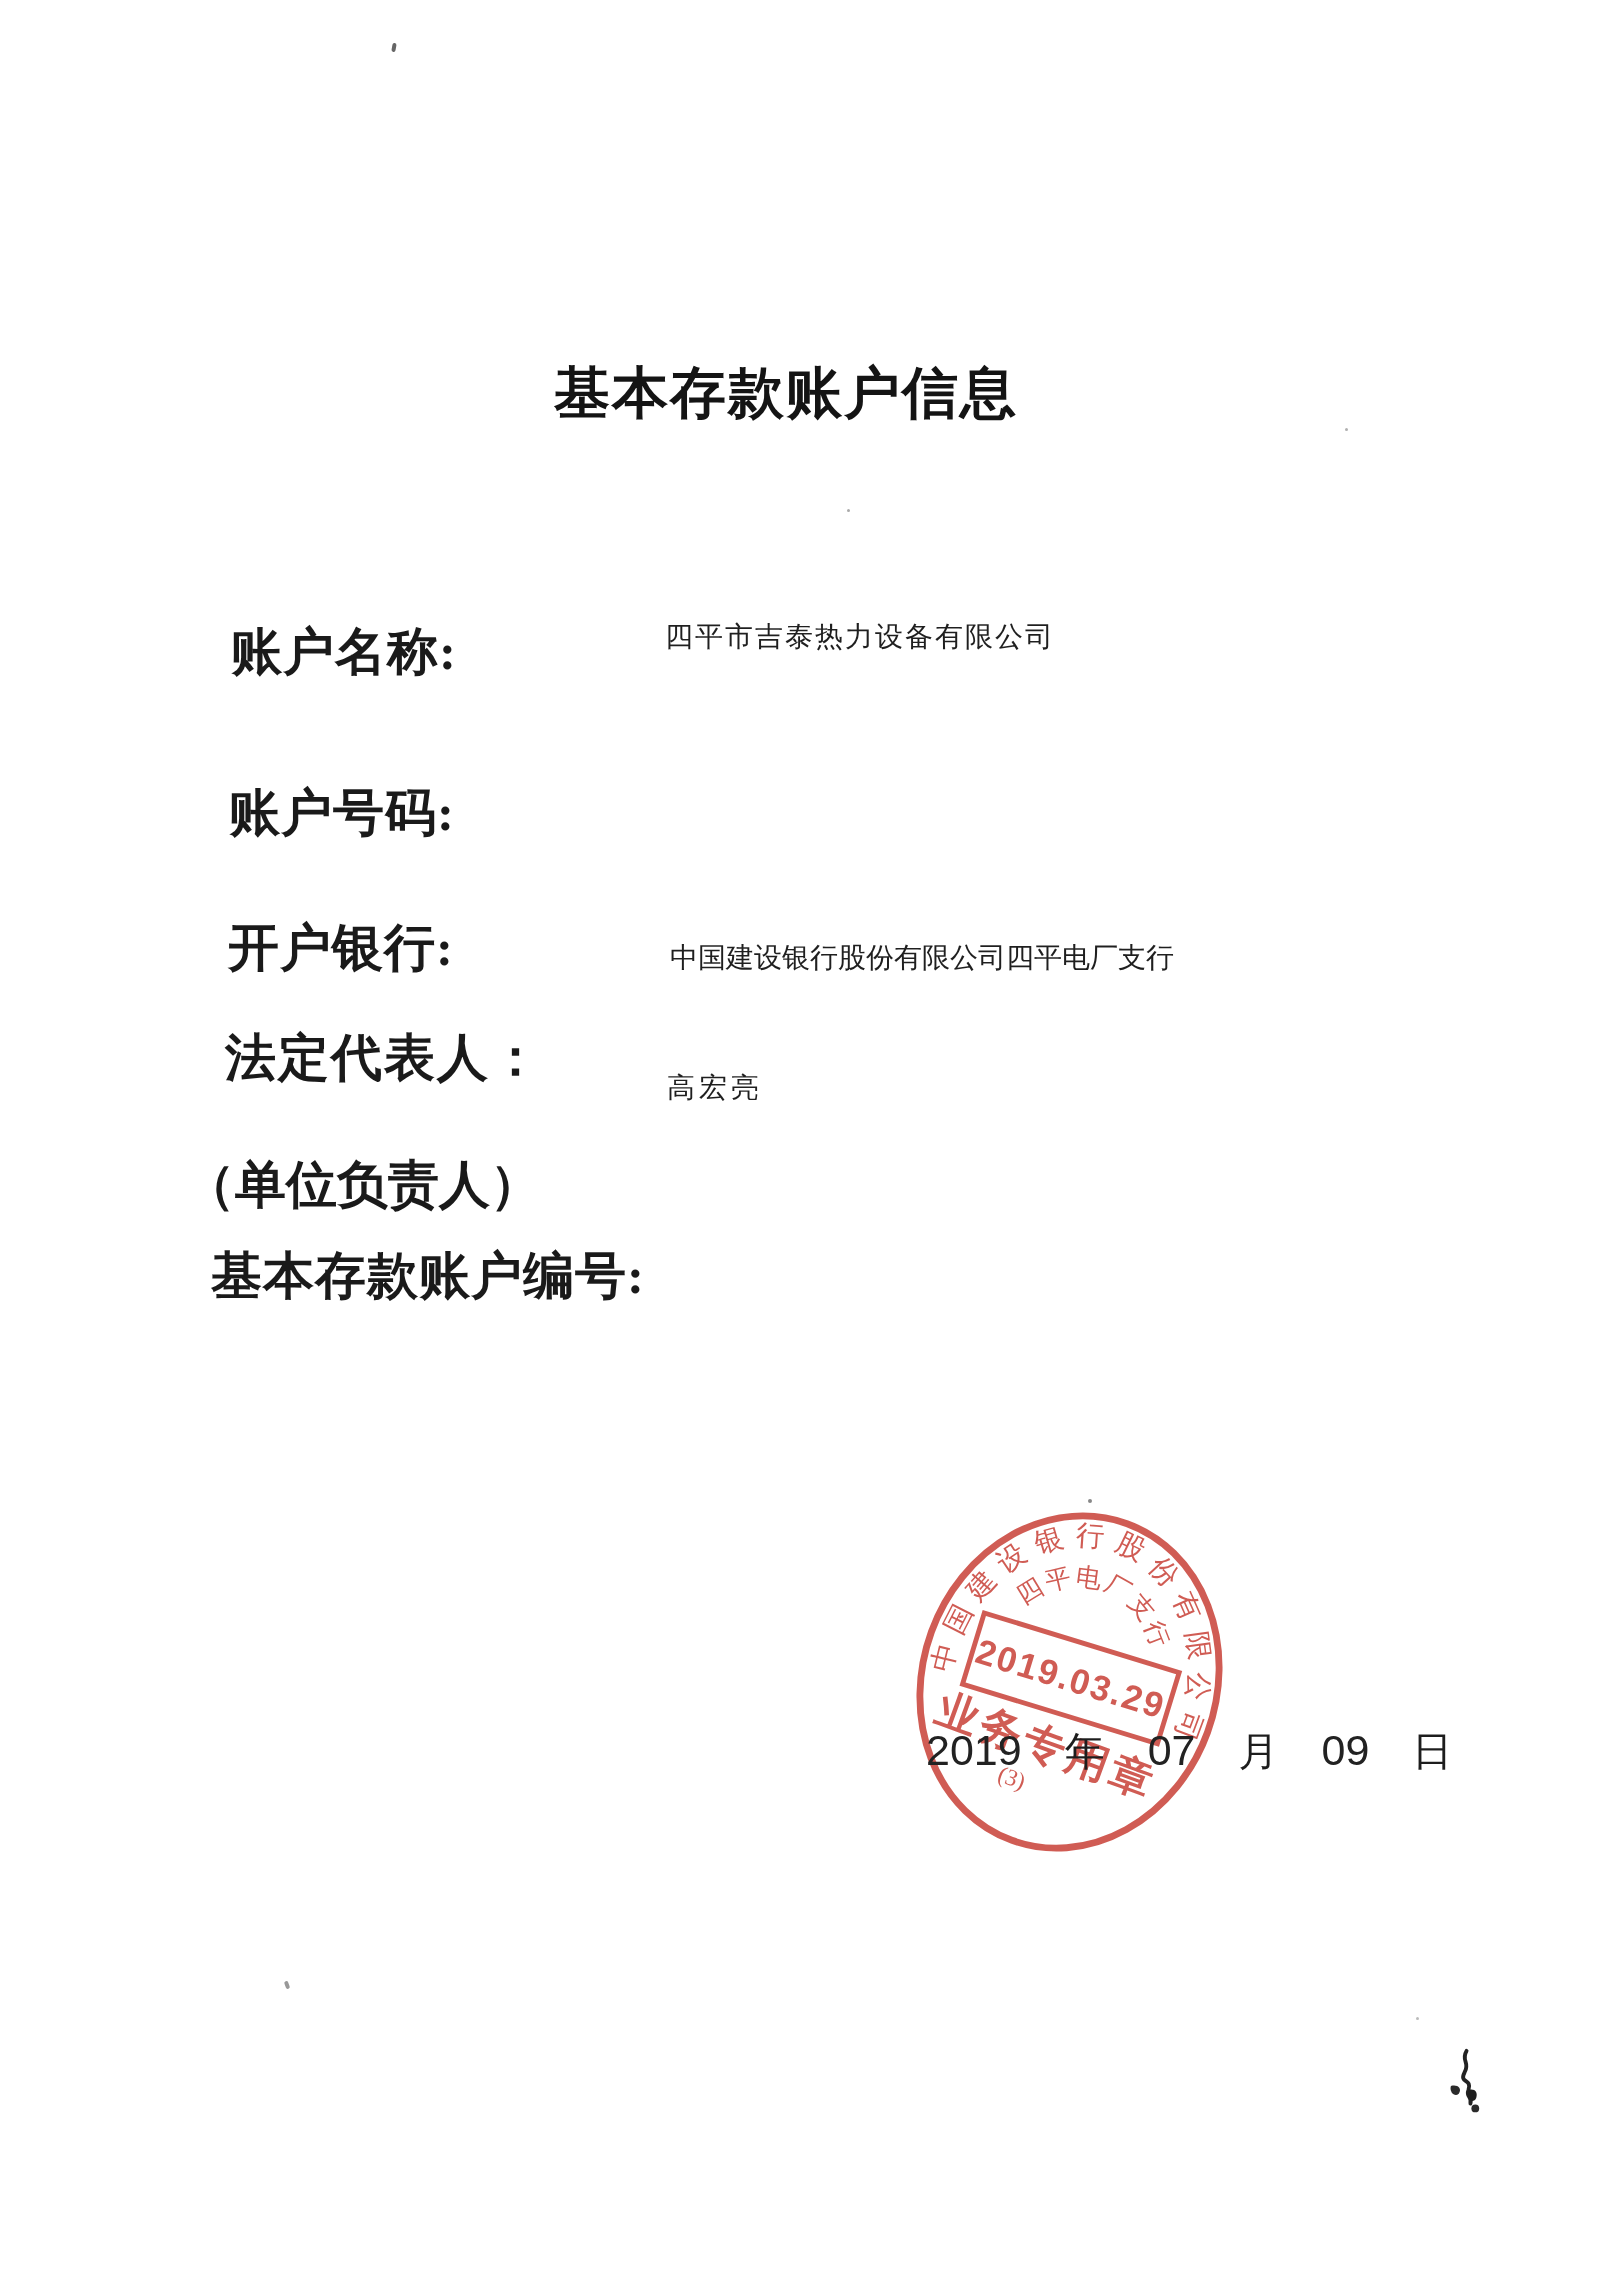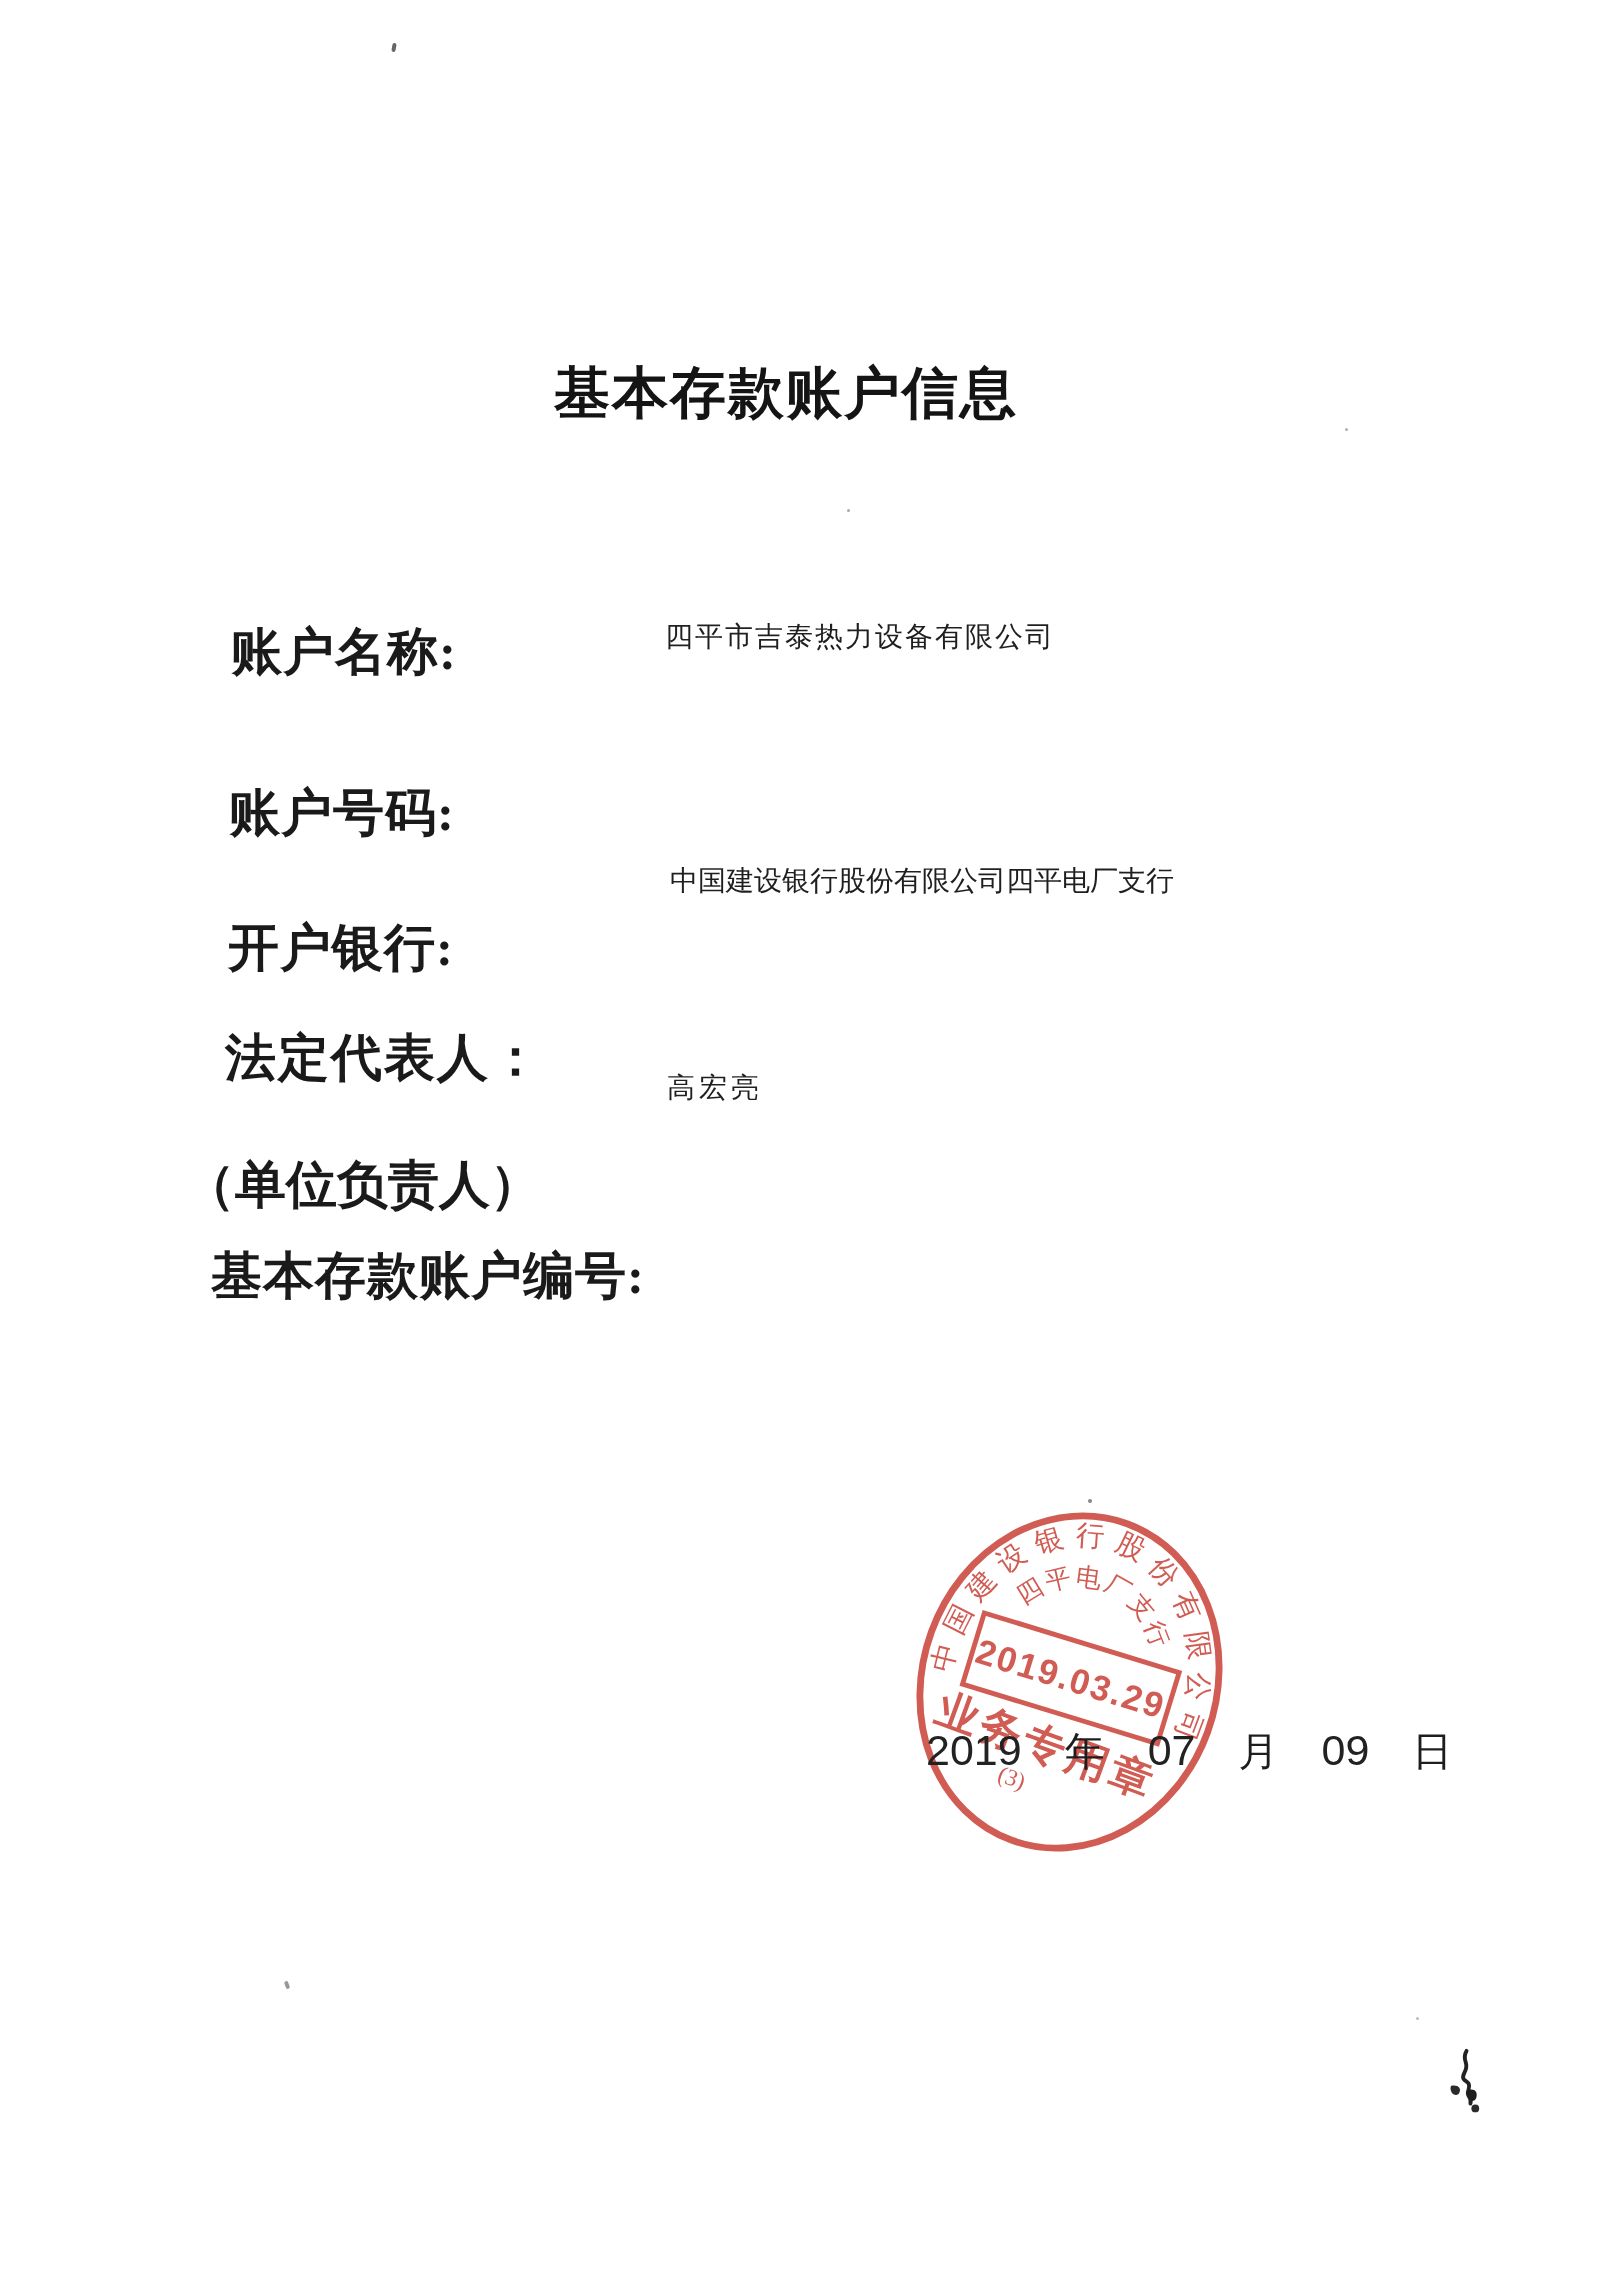--- a/index.html
+++ b/index.html
@@ -38,21 +38,21 @@
 <div class="page">
 
   <div class="abs doc-title">基本存款账户信息</div>
 
   <div class="abs field-label" style="top:627px;left:231px;">账户名称:</div>
   <div class="abs field-value" style="top:625px;left:665px;letter-spacing:2px;">四平市吉泰热力设备有限公司</div>
 
   <div class="abs field-label" style="top:788px;left:229px;">账户号码:</div>
 
   <div class="abs field-label" style="top:923px;left:228px;">开户银行:</div>
-  <div class="abs field-value" style="top:869px;left:670px;letter-spacing:0;">中国建设银行股份有限公司四平电厂支行</div>
+  <div class="abs field-value" style="top:946px;left:670px;letter-spacing:0;">中国建设银行股份有限公司四平电厂支行</div>
 
   <div class="abs field-label" style="top:1033px;left:225px;letter-spacing:2px;">法定代表人：</div>
   <div class="abs field-label" style="top:1160px;left:184px;letter-spacing:0;">（单位负责人）</div>
   <div class="abs field-value" style="top:1076px;left:667px;letter-spacing:3.9px;">高宏亮</div>
 
   <div class="abs field-label" style="top:1251px;left:211px;">基本存款账户编号:</div>
 
   <svg class="abs stamp" viewBox="0 0 344 390">
     <g transform="rotate(20 172 194)" fill="#c6392f" stroke="none" opacity="0.82">
       <ellipse cx="172" cy="194" rx="150" ry="172" fill="none" stroke="#c6392f" stroke-width="7"></ellipse>

